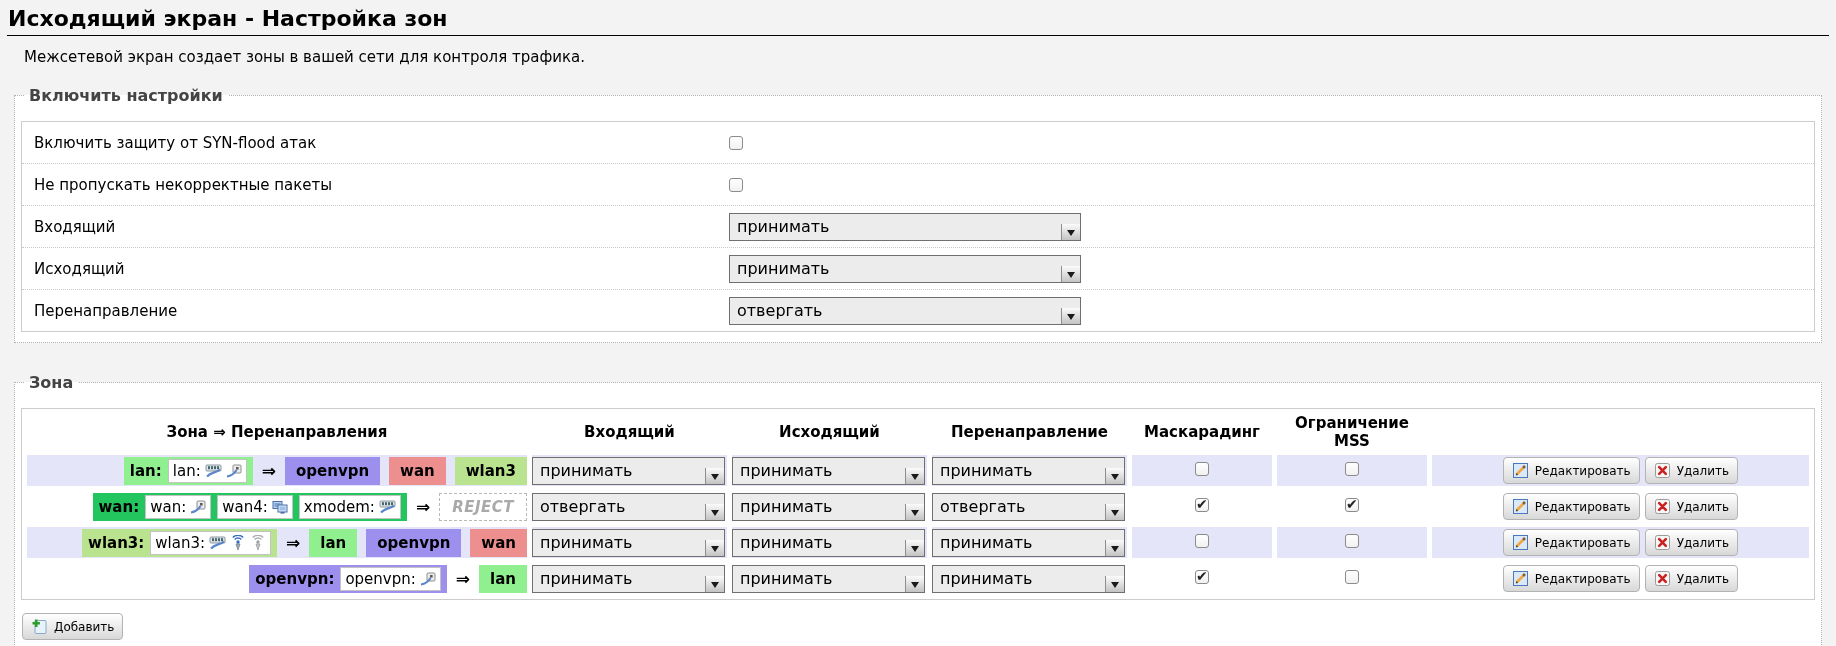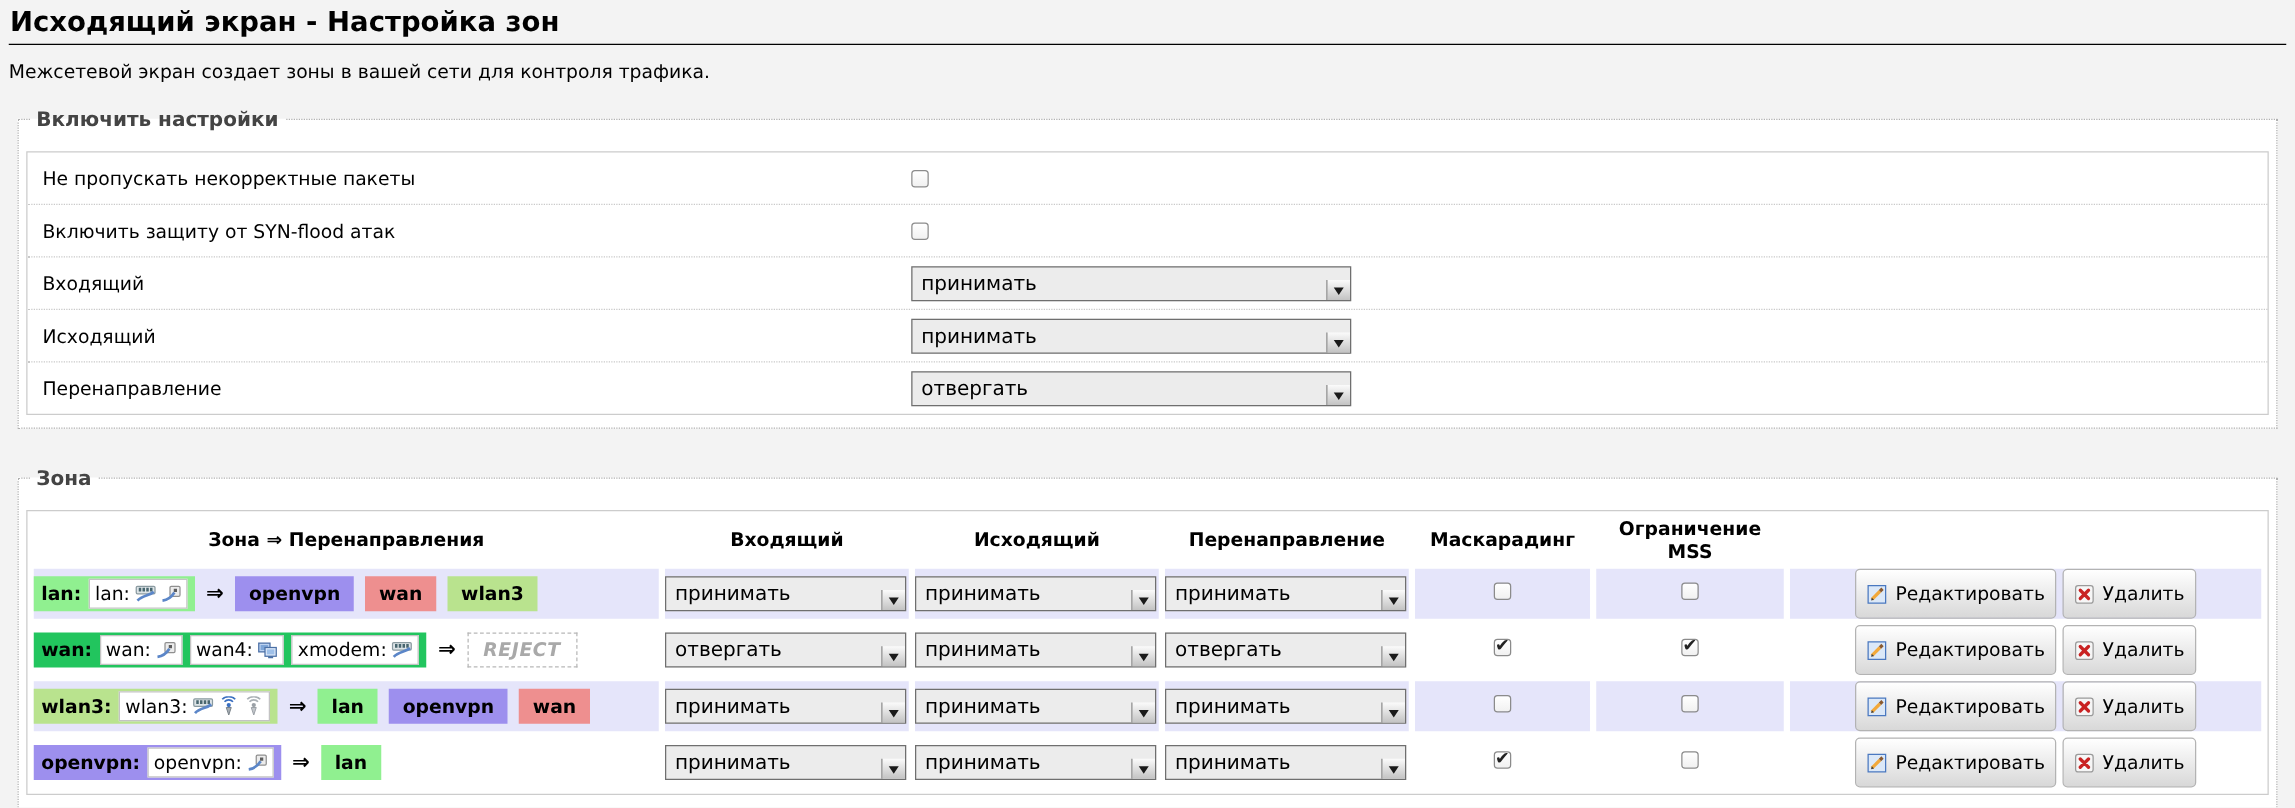--- a/index.html
+++ b/index.html
@@ -7,21 +7,21 @@
     width:1836px; height:646px; overflow:hidden;
     background:#f3f3f3; color:#000;
     font-family:"DejaVu Sans","Liberation Sans",sans-serif;
     font-size:15px;
   }
   h1.page-title {
     margin:0 7px; padding:6px 1px 4px;
     font-size:22px; line-height:25px; font-weight:bold;
     border-bottom:1px solid #000;
   }
-  .desc { margin:12px 7px 20px; font-size:15px; }
+  .desc { margin:12px 24px 20px; font-size:15px; }
   fieldset {
     margin:0 14px 30px; padding:2px 6px 10px;
     border:1px dotted #b0b0b0; background:#fff;
   }
   legend {
     font-size:16px; font-weight:bold; color:#444;
     padding:0 5px; margin-left:3px;
   }
   .section-node { border:1px solid #ccc; background:#fff; margin-top:14px; }
   
@@ -62,67 +62,67 @@
     content:'\2714'; position:absolute; left:0px; top:-3px;
     font-size:14px; color:#222;
   }
   
   .zones-table { width:100%; border-collapse:separate; border-spacing:5px; table-layout:fixed; }
   .zones-table th {
     font-size:15px; font-weight:bold; text-align:center;
     height:30px; vertical-align:middle; padding:0;
   }
   .zones-table td { height:31px; vertical-align:middle; padding:0; }
-  .zone-flex { display:flex; align-items:center; justify-content:flex-start; gap:9px; }
+  .zone-flex { display:flex; align-items:center; justify-content:flex-end; gap:9px; }
   .zone-badge { display:inline-flex; align-items:center; gap:6px; padding:2px 6px; font-size:15px; }
   .zone-name { font-weight:bold; white-space:nowrap; }
   .net-box {
     display:inline-flex; align-items:center; gap:4px;
     background:#fff; border:1px solid #c3c3c3;
     padding:2px 4px; font-weight:normal; white-space:nowrap;
   }
   .icon { display:inline-flex; }
   .icon svg { display:block; }
   .zarrow { font-size:17px; font-weight:bold; }
   .fwd-badge { padding:5px 11px; font-weight:bold; font-size:15px; white-space:nowrap; }
   .reject-box {
     border:1px dashed #b8b8b8; padding:4px 12px;
     color:#a9a9a9; font-weight:bold; font-style:italic;
     font-size:15px; letter-spacing:0.5px; background:#fff;
   }
   .cb-cell { text-align:center; }
   .act-cell { text-align:center; white-space:nowrap; }
   .btn {
     display:inline-flex; align-items:center; gap:6px; box-sizing:border-box;
-    height:40px; padding:2px 8px;
+    height:27px; padding:2px 8px;
     border:1px solid #b3b3b3; border-radius:4px;
     background:linear-gradient(#ffffff,#d8d8d8);
-    font-family:inherit; font-size:15px; color:#000; cursor:pointer;
+    font-family:inherit; font-size:12px; color:#000; cursor:pointer;
     vertical-align:middle;
   }
   .act-cell .btn + .btn { margin-left:5px; }
   .add-row { margin:13px 0 0 1px; }
 </style>
 </head>
 <body>
 
 <h1 class="page-title">Исходящий экран - Настройка зон</h1>
 <div class="desc">Межсетевой экран создает зоны в вашей сети для контроля трафика.</div>
 
 <fieldset>
   <legend>Включить настройки</legend>
   <div class="section-node" id="general-rows">
       <div class="g-row">
-        <div class="g-label">Не пропускать некорректные пакеты</div>
+        <div class="g-label">Включить защиту от SYN-flood атак</div>
         <div class="g-ctrl">
           <span class="cb"></span>
         </div>
       </div>
       <div class="g-row">
-        <div class="g-label">Включить защиту от SYN-flood атак</div>
+        <div class="g-label">Не пропускать некорректные пакеты</div>
         <div class="g-ctrl">
           <span class="cb"></span>
         </div>
       </div>
       <div class="g-row">
         <div class="g-label">Входящий</div>
         <div class="g-ctrl">
           <div class="fsel wide">
             <span class="fsel-val">принимать</span>
             <span class="fsel-btn"></span>

